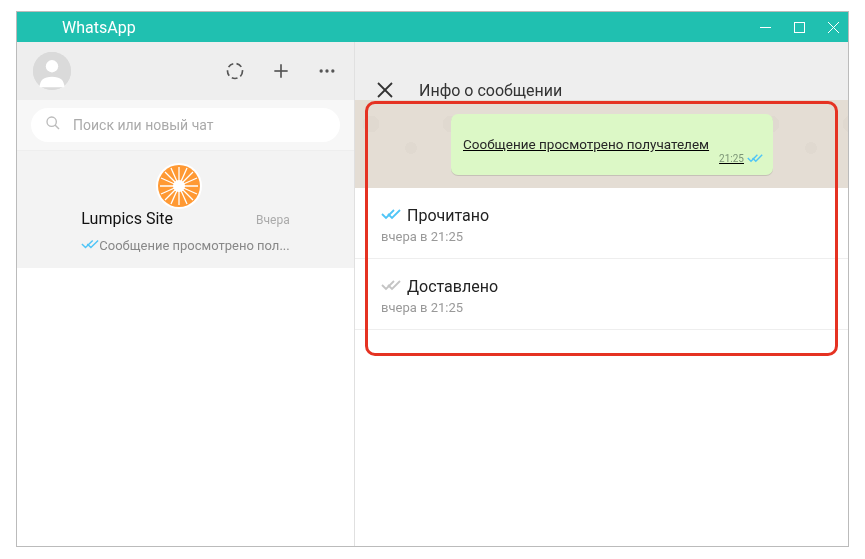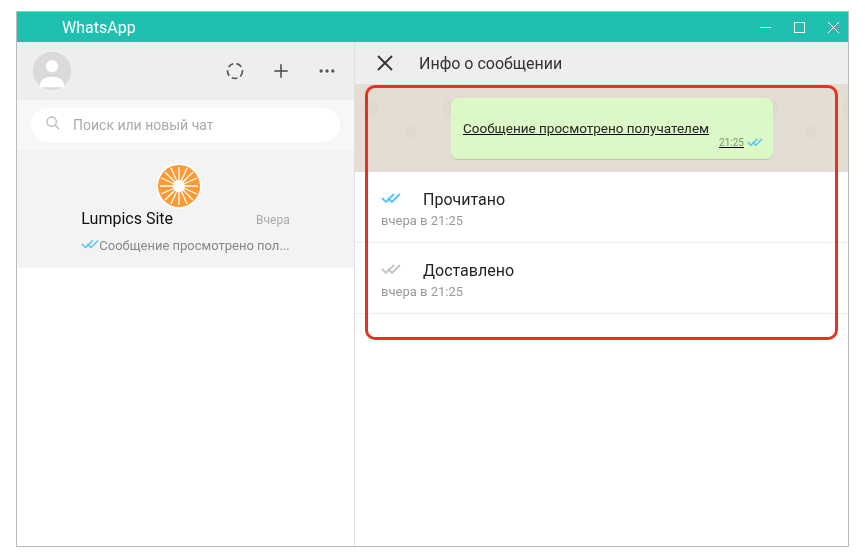--- a/index.html
+++ b/index.html
@@ -170,24 +170,24 @@
       text-overflow: ellipsis;
     }
     .ticks-blue {
       color: #4fc5f7;
     }
     .ticks-gray {
       color: #c4c4c4;
     }
     
     .right-header {
-      height: 42px;
+      height: 58px;
       background: #eeeeee;
       display: flex;
-      align-items: center;
+      align-items: flex-end;
       padding: 0 20px;
     }
     .right-header .close-btn {
       margin-right: 24px;
       cursor: pointer;
       width: 20px;
       height: 20px;
       display: flex;
       align-items: center;
       justify-content: center;
@@ -248,21 +248,21 @@
       color: #7b9475;
     }
     
     .info-section {
       padding: 18px 26px 14px 26px;
       border-bottom: 1px solid #eee;
     }
     .info-row1 {
       display: flex;
       align-items: center;
-      gap: 22px;
+      gap: 6px;
     }
     .info-label {
       font-size: 16px;
       color: #222;
     }
     .info-time {
       font-size: 13px;
       color: #999;
       margin-top: 4px;
     }

